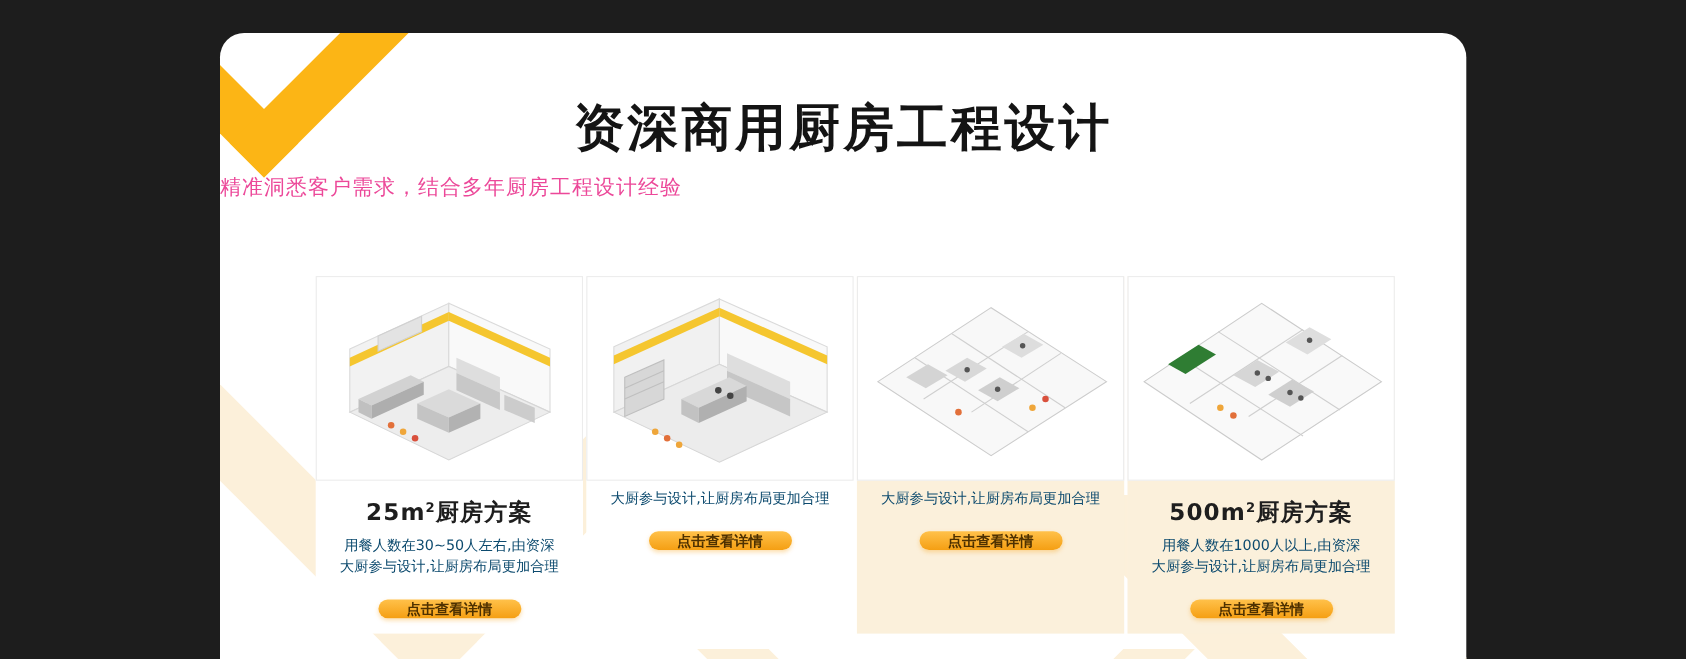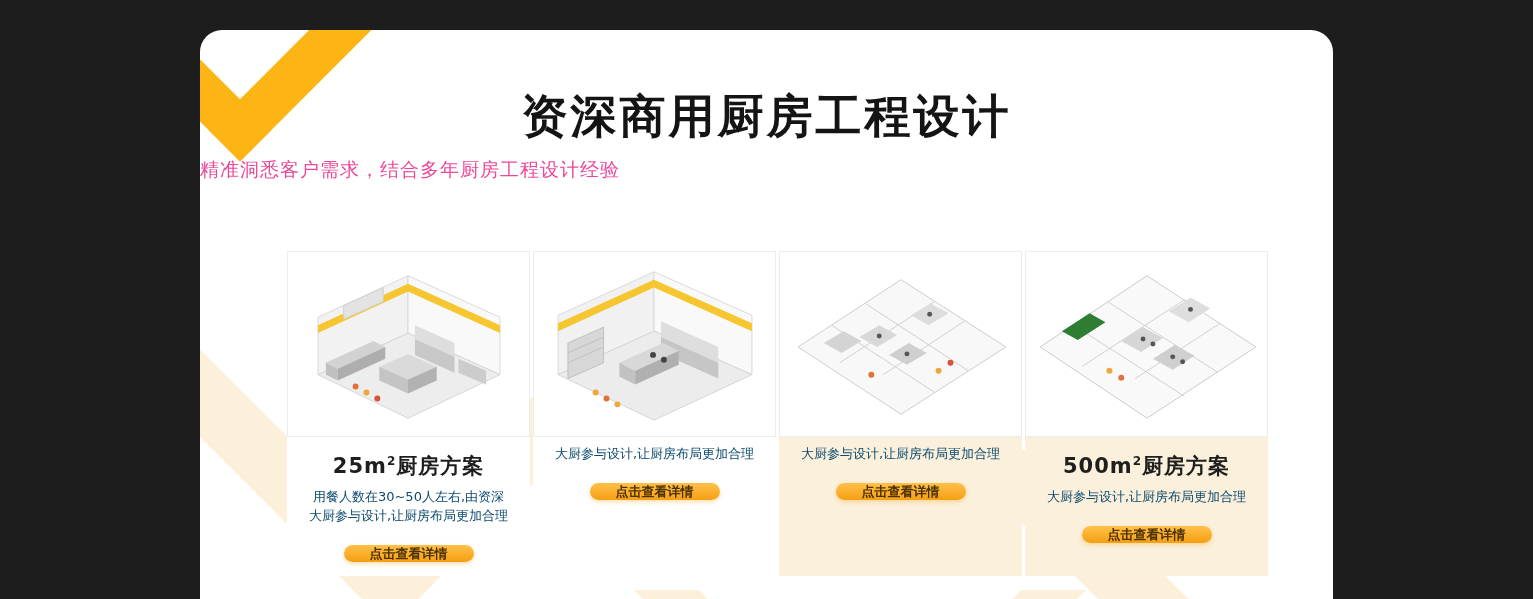--- a/index.html
+++ b/index.html
@@ -218,20 +218,21 @@
             <circle cx="158" cy="111" r="2.5" fill="#555555"></circle>
             <circle cx="166" cy="58" r="2.5" fill="#555555"></circle>
             <circle cx="84" cy="120" r="3" fill="#efa63a"></circle>
             <circle cx="96" cy="127" r="3" fill="#e2703a"></circle>
           </svg>
         </div>
         <div class="card-title">
           <span>500m</span><sup>2</sup><span>厨房方案</span>
         </div>
         <div class="card-desc">
+          <span class="desc-line">用餐人数在1000人以上,由资深</span>
           <span class="desc-line">大厨参与设计,让厨房布局更加合理</span>
         </div>
         <button class="detail-btn">点击查看详情</button>
       </div>
 
     </div>
   </div>
 </div>
 
 </body></html>

